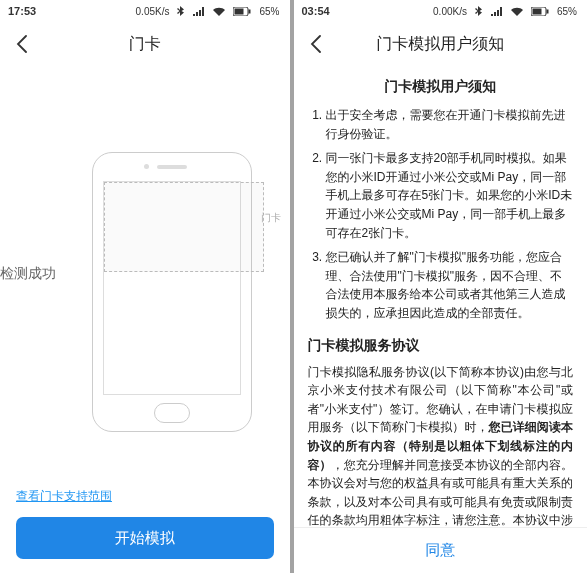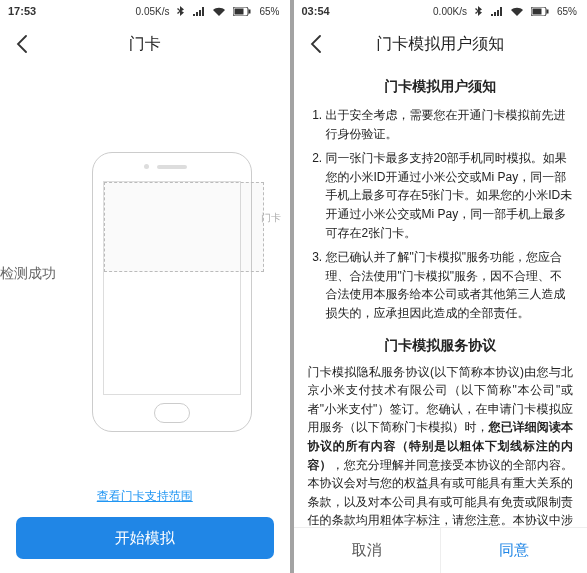--- a/index.html
+++ b/index.html
@@ -89,38 +89,38 @@
     position:absolute; top: 28px; right:-18px; font-size:10px; color:#aaa; writing-mode: horizontal-tb;
   }
   .home-btn {
     position:absolute; bottom:8px; left:50%; transform:translateX(-50%);
     width: 36px; height: 20px; border:1.5px solid #ccc; border-radius: 11px;
   }
   .left-footer {
     padding: 0 16px 14px;
   }
   .link-row {
-    text-align:center; font-size:12px; color:#2196f3; text-decoration: underline;
+    text-align:left; font-size:12px; color:#2196f3; text-decoration: underline;
     margin-bottom: 12px; cursor:pointer;
   }
   .primary-btn {
     background:#2086e6; color:#fff; height:42px; border-radius:7px;
     display:flex;align-items:center;justify-content:center;font-size:15px;
     cursor:pointer;
   }
 
   
   .right-body {
     flex:1; overflow:hidden; padding: 6px 14px 0; color:#222;
   }
   .notice-title { text-align:center; font-size:14px; font-weight:600; margin: 6px 0 10px;}
   .ol { list-style: decimal; padding-left: 18px; font-size: 12px; line-height: 1.55; }
   .ol li { margin-bottom: 6px; }
   .ol li .bold-lead { font-weight:400; }
-  .section-title { text-align:center; font-size:14px; font-weight:600; margin: 14px 0 8px;}
+  .section-title { font-size:14px; font-weight:600; margin: 14px 0 8px;}
   .para { font-size:12px; line-height:1.55; text-align:justify; margin-bottom:8px;}
   .para .bold { font-weight:700; }
   .right-footer {
     height:46px; display:flex; border-top:1px solid #eee;
   }
   .right-footer .btn {
     flex:1; display:flex; align-items:center; justify-content:center;
     font-size:15px; cursor:pointer;
   }
   .btn.cancel { color:#555; border-right:1px solid #eee;}
@@ -238,16 +238,15 @@
     </ol>
 
     <div class="section-title">门卡模拟服务协议</div>
     <p class="para">
       <span>门卡模拟隐私服务协议(以下简称本协议)由您与北京小米支付技术有限公司（以下简称"本公司"或者"小米支付"）签订。您确认，在申请门卡模拟应用服务（以下简称门卡模拟）时，</span><span class="bold">您已详细阅读本协议的所有内容（特别是以粗体下划线标注的内容）</span><span>，您充分理解并同意接受本协议的全部内容。本协议会对与您的权益具有或可能具有重大关系的条款，以及对本公司具有或可能具有免责或限制责任的条款均用粗体字标注，请您注意。本协议中涉及的相关技术词汇，本公司门卡模拟尽量以简明扼要的表述，以便您的理解。</span>
     </p>
 
   </div>
 
   <div class="right-footer">
-    <div class="btn cancel">取消</div>
     <div class="btn agree">同意</div>
   </div>
 </div>
 
 </body></html>

